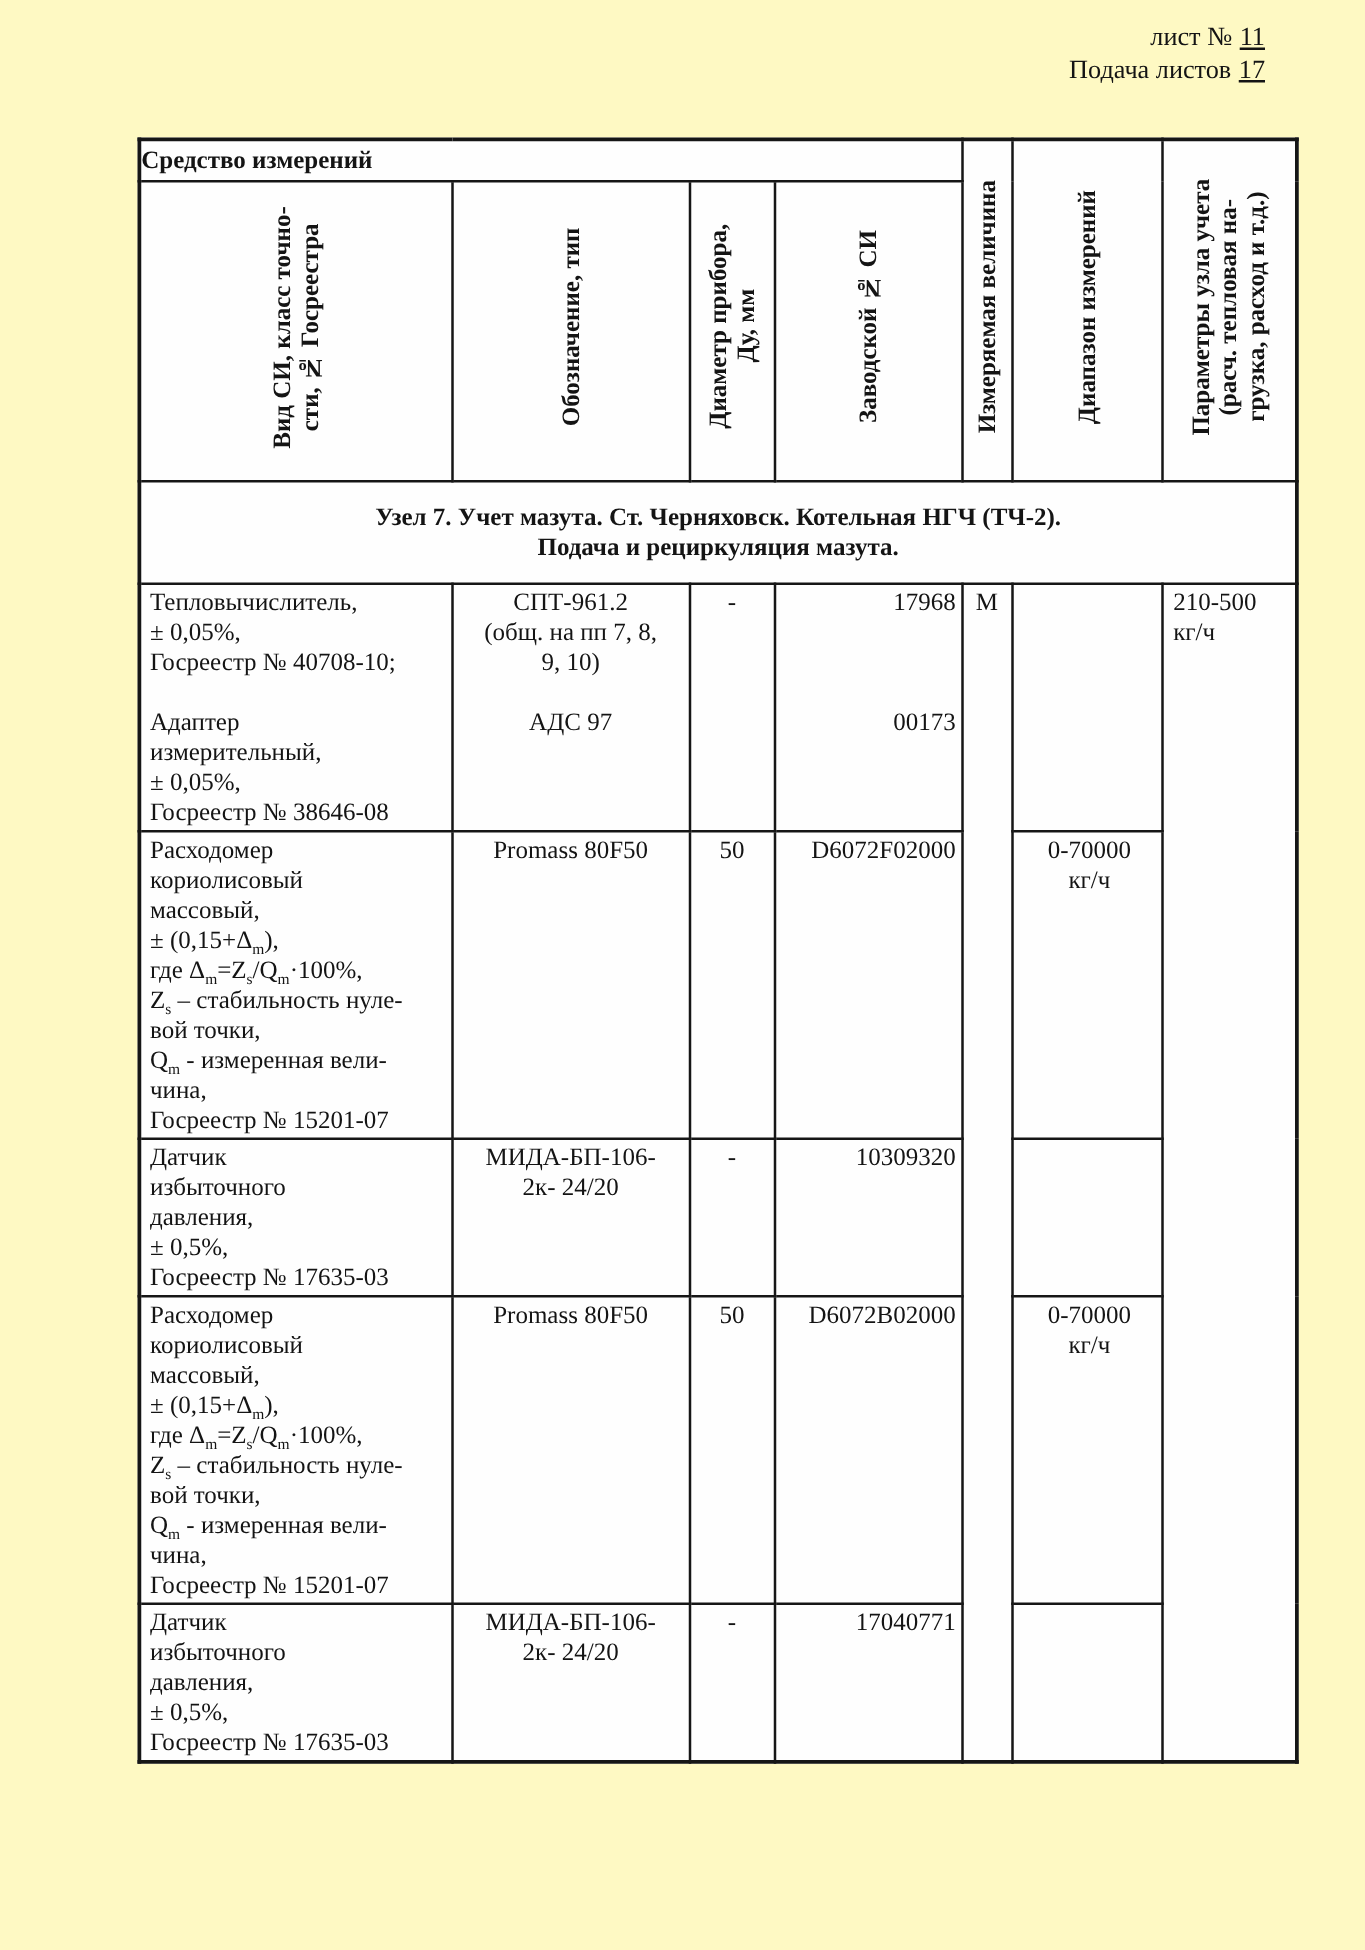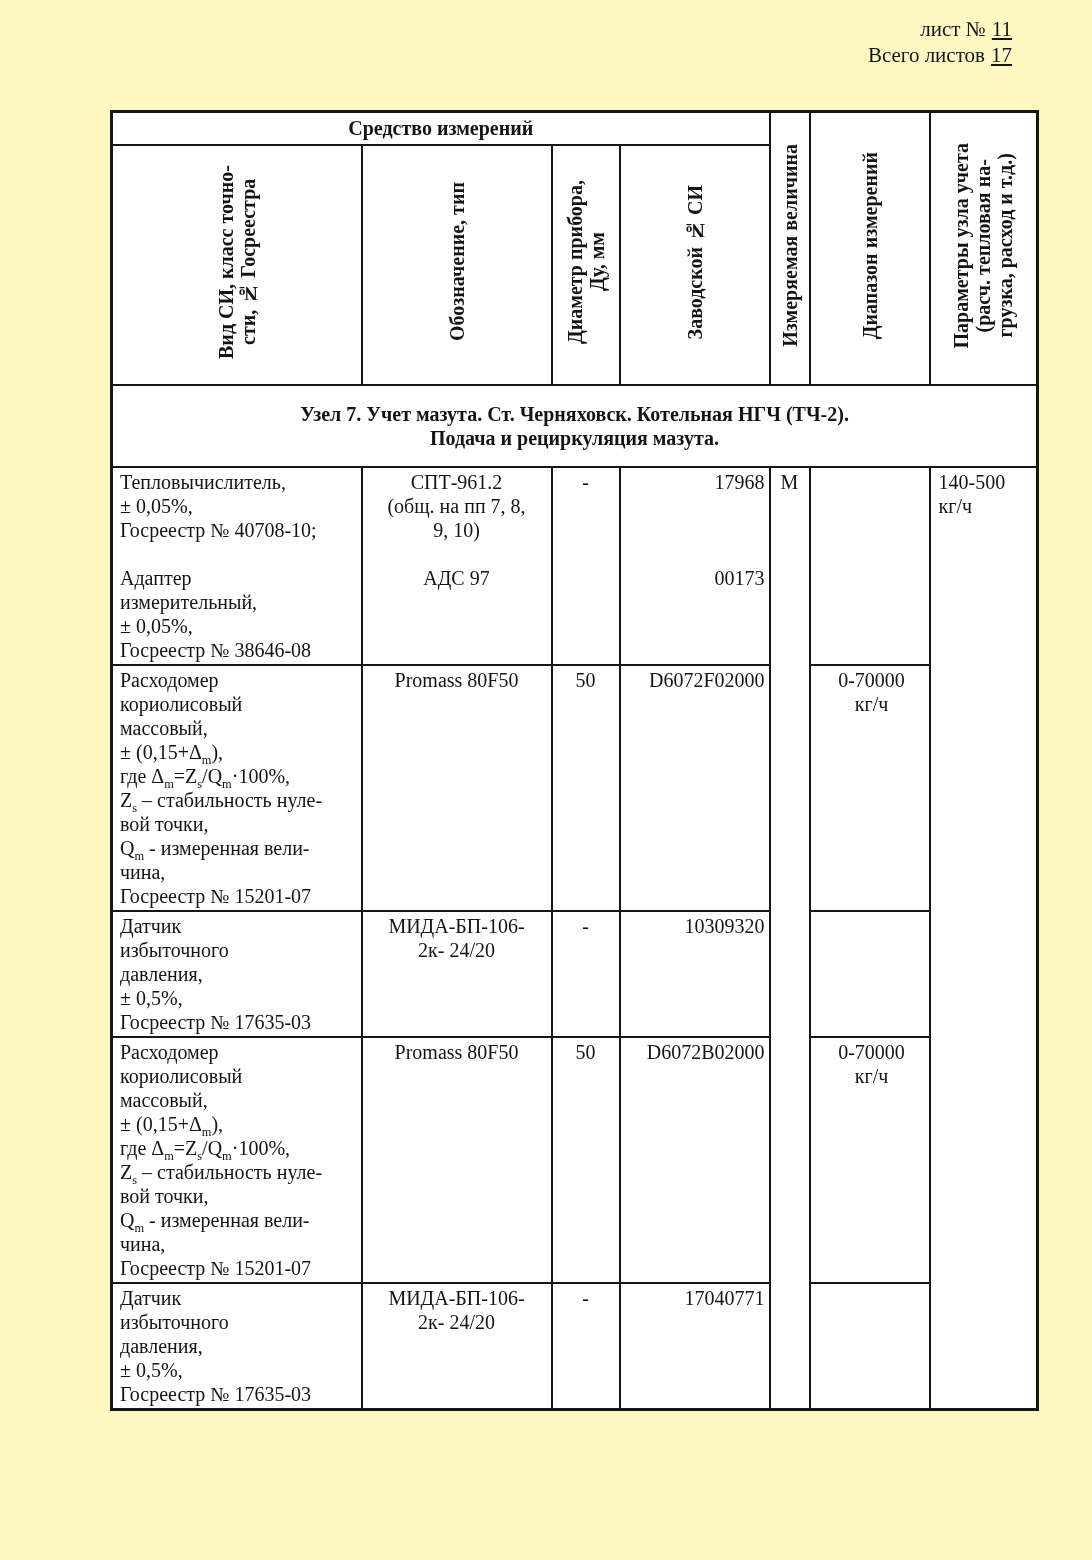--- a/index.html
+++ b/index.html
@@ -53,21 +53,20 @@
   }
   table.si td {
     vertical-align: top;
     padding: 2px 4px;
     font-size: 20px;
     line-height: 24px;
     overflow: hidden;
   }
 
   .group-hd {
-    text-align: center;
     font-weight: bold;
     font-size: 21px;
     line-height: 27px;
     vertical-align: middle !important;
     padding: 1px 0 !important;
   }
 
   
   td.vcell {
     vertical-align: middle !important;
@@ -116,21 +115,21 @@
   tr.h-r4 { height: 242px; }
   tr.h-r5 { height: 119px; }
 </style>
 </head>
 <body>
 
 <div class="page">
 
   <div class="page-head">
     <div><span>лист №</span><span class="num">11</span></div>
-    <div><span>Всего листов</span><span class="num">17</span></div>
+    <div><span>Подача листов</span><span class="num">17</span></div>
   </div>
 
   <table class="si">
     <colgroup>
       <col style="width:250px">
       <col style="width:190px">
       <col style="width:68px">
       <col style="width:150px">
       <col style="width:40px">
       <col style="width:120px">
@@ -178,21 +177,21 @@
 
 АДС 97</td>
       <td class="c-dia">-</td>
       <td class="c-ser">17968
 
 
 
 00173</td>
       <td class="c-meas" rowspan="5">М</td>
       <td class="c-rng"></td>
-      <td class="c-par" rowspan="5">140-500
+      <td class="c-par" rowspan="5">210-500
 кг/ч</td>
     </tr>
 
     <tr class="h-r2">
       <td class="c-vid">Расходомер
 кориолисовый
 массовый,
 ± (0,15+Δ<sub>m</sub>),
 где Δ<sub>m</sub>=Z<sub>s</sub>/Q<sub>m</sub>·100%,
 Z<sub>s</sub> – стабильность нуле-

